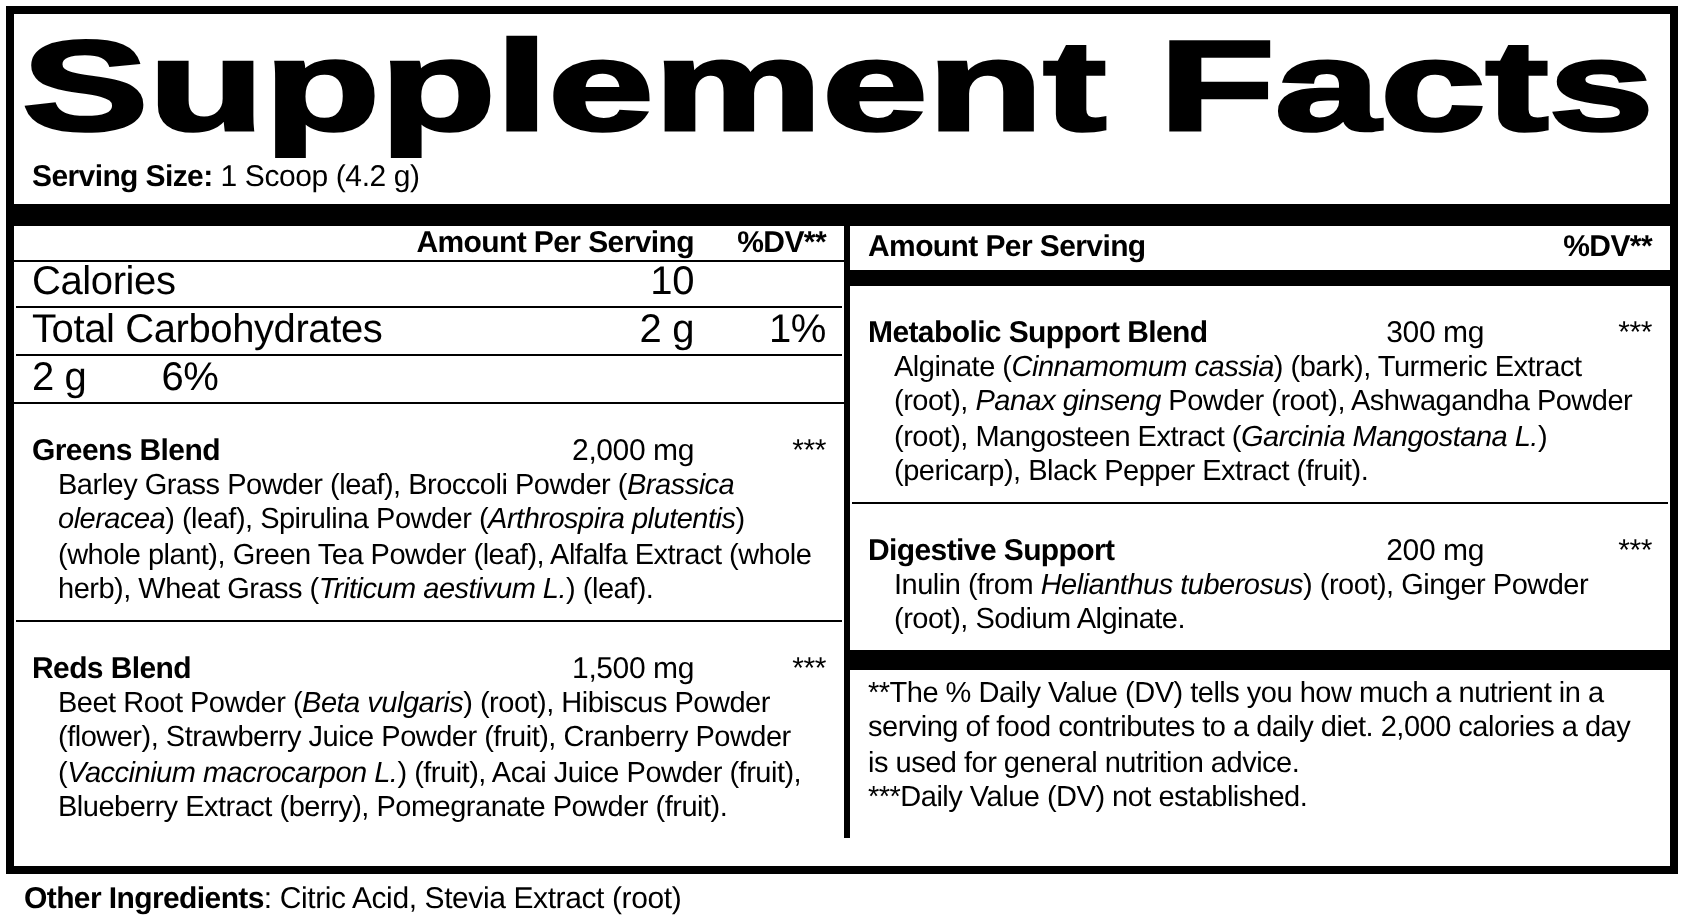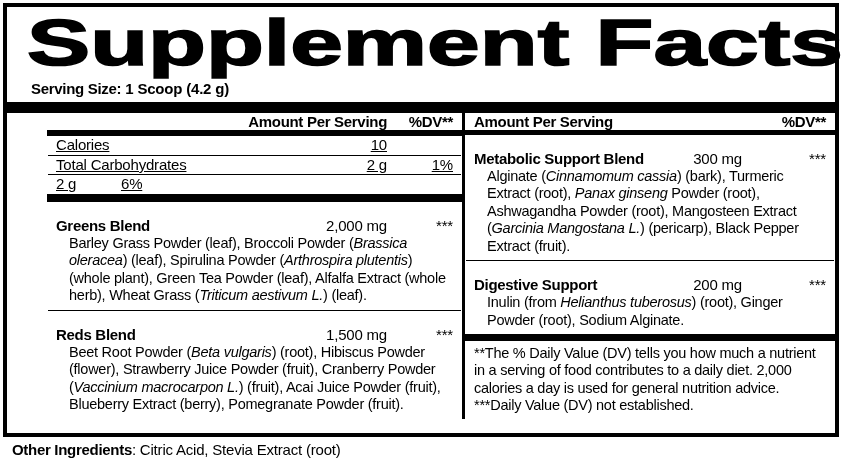--- a/index.html
+++ b/index.html
@@ -11,56 +11,55 @@
     overflow: hidden;
     position: relative;
   }
   .label {
     position: absolute;
     left: 3px; top: 3px;
     width: 836px; height: 434px;
     border: 4px solid #000;
     background: #fff;
   }
-  .title-wrap { padding: 4px 7px 0 18px; height: 72px; text-align: center; }
+  .title-wrap { padding: 4px 7px 0 2px; height: 72px; text-align: center; }
   .title-wrap svg { display: block; }
   .title-wrap text {
     font-family: "Liberation Sans", "DejaVu Sans", sans-serif;
     font-weight: bold;
     fill: #000;
     stroke: #000;
     stroke-width: 1.6;
   }
   .serving {
-    padding: 2px 9px 4px 24px;
+    padding: 2px 9px 4px 9px;
     font-size: 15px;
     line-height: 16.5px;
     letter-spacing: -0.2px;
-    font-weight: bold;
   }
   .serving b { letter-spacing: -0.3px; }
   .bar-top { height: 11px; background: #000; width: 100%; }
-  .cols { display: flex; height: 306px; margin-left: 40px; }
+  .cols { display: flex; height: 306px; }
   .col { overflow: hidden; display: flex; flex-direction: column; }
   .col-left { width: 415px; flex: none; }
   .divider { width: 3px; background: #000; flex: none; }
   .col-right { flex: 1; }
   .hdr-row {
     display: flex; align-items: center;
     height: 22px; padding: 0 9px;
     font-weight: bold; font-size: 15px;
     letter-spacing: -0.3px;
   }
   .bar-mid { height: 8px; background: #000; width: 100%; }
   .thickbar { height: 10px; background: #000; width: 100%; }
   .sep { border-top: 1.5px solid #000; margin: 0 1px; }
   .row {
     display: flex; 
     height: 23px; padding: 0 9px;
-    font-size: 15px; letter-spacing: -0.2px; text-decoration: underline;
+    font-size: 20px; letter-spacing: -0.2px;
   }
   .cell-name { flex: 1; }
   .cell-amt { text-align: right; white-space: nowrap; }
   .cell-dv { width: 66px; text-align: right; flex: none; }
   .col-right .cell-dv { width: 84px; }
   .indent { padding-left: 14px; }
   .blend { padding: 15px 9px 5px 9px; font-size: 15px; }
   .blend-head { display: flex; align-items: flex-start; letter-spacing: -0.2px; }
   .blend-head .b-name { flex: 1; font-weight: bold; letter-spacing: -0.3px; }
   .blend-desc {

